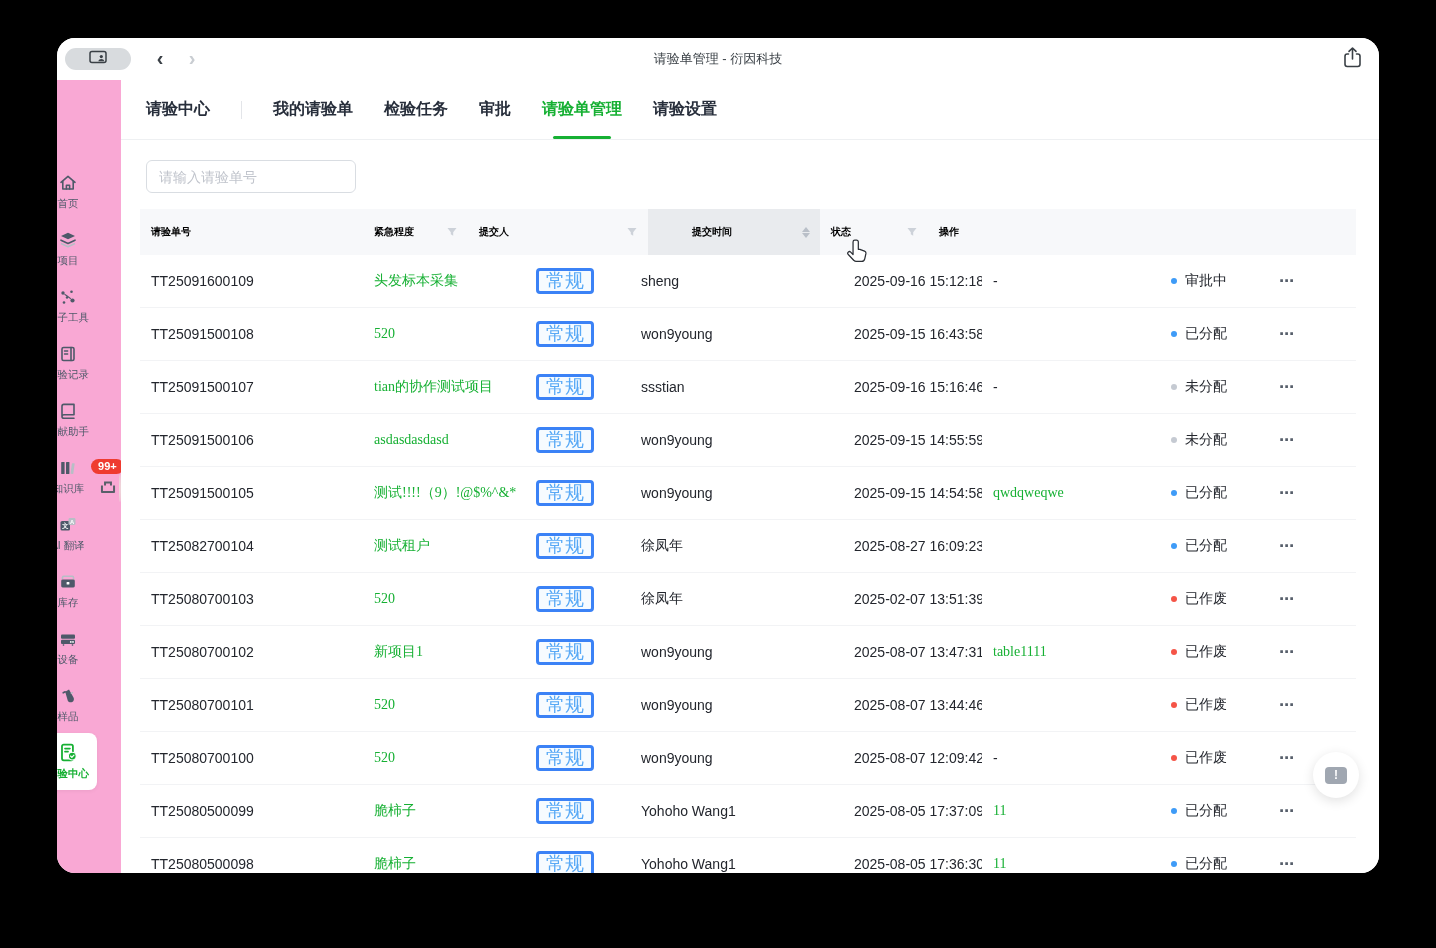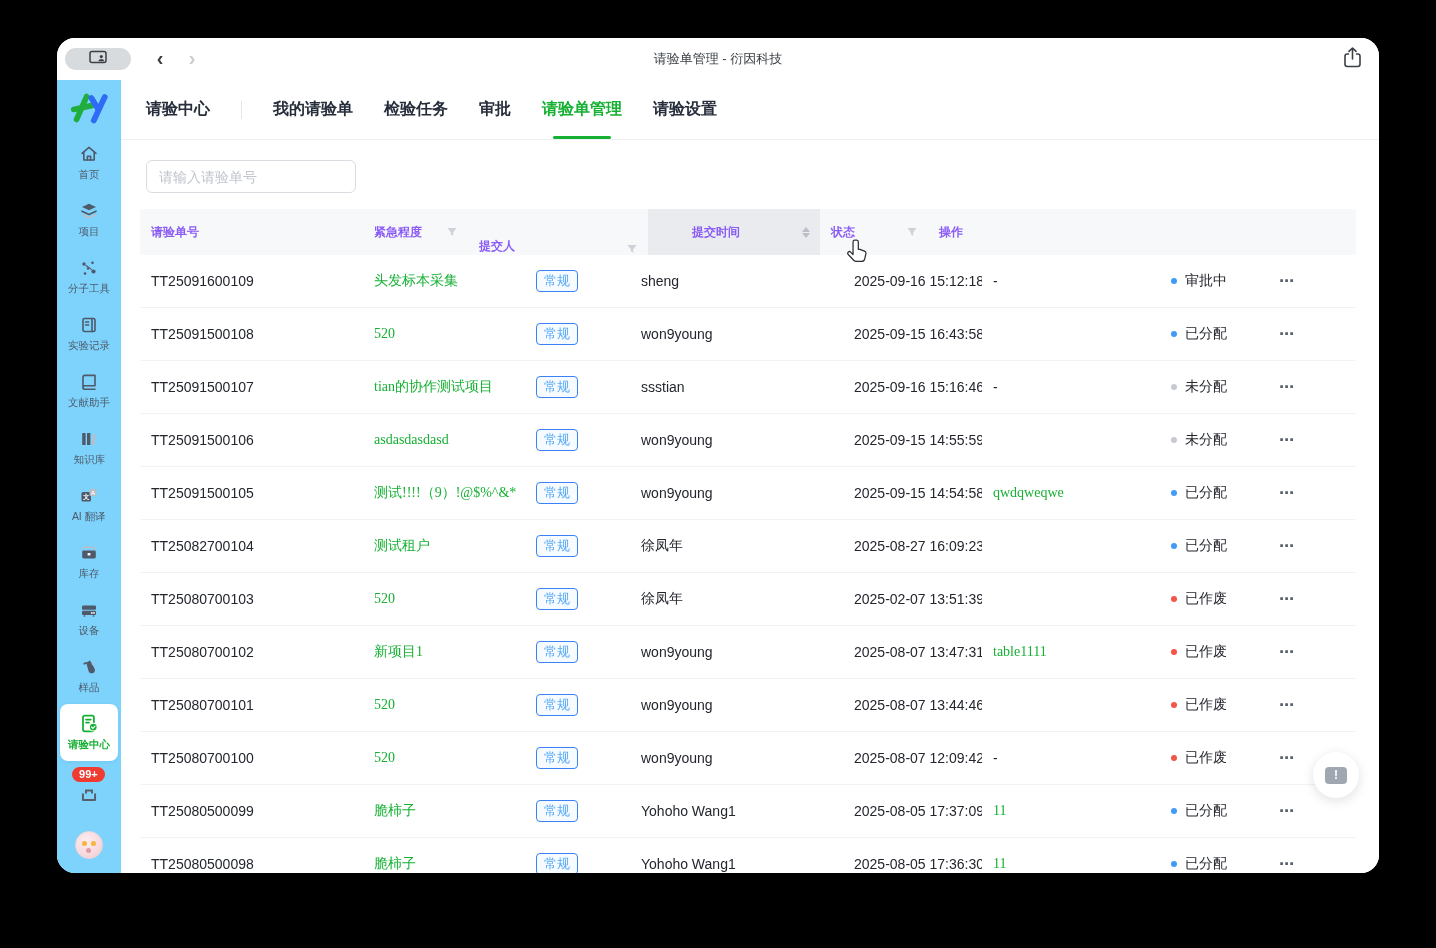--- a/index.html
+++ b/index.html
@@ -12,22 +12,22 @@
     background:#d8dbde;display:flex;align-items:center;justify-content:center;cursor:default;}
   .nav-arrows{position:absolute;left:90px;top:6px;display:flex;gap:6px;align-items:center;}
   .nav-btn{width:26px;height:28px;display:flex;align-items:center;justify-content:center;
     font-size:20px;font-weight:600;color:#3a4046;}
   .nav-btn.disabled{color:#c9cdd2;}
   .win-title{position:absolute;left:0;right:0;top:0;height:42px;display:flex;align-items:center;
     justify-content:center;font-size:13px;color:#3a4046;font-weight:500;}
   .share-btn{position:absolute;right:14px;top:8px;width:26px;height:26px;display:flex;
     align-items:center;justify-content:center;}
   
-  .sidebar{position:absolute;left:0;top:42px;bottom:0;width:64px;background:#7dd3fc;
-    display:flex;flex-direction:column;align-items:center;}
+  .sidebar{position:absolute;left:0;top:42px;bottom:0;width:64px;background:#f9a8d4;
+    display:flex;flex-direction:row;align-items:center;justify-content:flex-end;}
   .logo{margin:8px 0 6px;width:42px;height:40px;}
   .side-item{width:58px;height:57px;display:flex;flex-direction:column;align-items:center;
     justify-content:center;gap:3px;cursor:pointer;border-radius:8px;}
   .side-item .si{width:21px;height:21px;display:flex;align-items:center;justify-content:center;}
   .side-item .sl{font-size:11px;color:#4e5969;white-space:nowrap;transform:scale(.95);}
   .side-item.active{background:#fff;box-shadow:0 1px 4px rgba(0,0,0,.06);}
   .side-item.active .sl{color:#16b033;font-weight:600;}
   .bell-wrap{position:relative;margin-top:14px;width:40px;height:34px;display:flex;
     align-items:flex-end;justify-content:center;}
   .bell-badge{position:absolute;top:-8px;left:50%;transform:translateX(-52%);background:#ef3b30;
@@ -50,31 +50,31 @@
     width:58px;height:3px;border-radius:2px;background:#16b033;}
   .tab-div{width:1px;height:18px;background:#e3e5e9;}
   .search-row{padding:20px 0 0 25px;}
   .search-input{width:184px;height:31px;border:1px solid #d9dde2;border-radius:6px;
     padding:0 12px;font-size:14px;color:#23262d;outline:none;background:#fff;
     font-family:"Liberation Sans","DejaVu Sans",sans-serif;}
   .search-input::placeholder{color:#c0c4cc;}
   
   .table{margin:16px 23px 0 19px;width:1216px;}
   .thead{display:flex;background:#f7f8fa;height:46px;align-items:stretch;}
-  .th{display:flex;align-items:center;gap:8px;padding-left:11px;font-size:12px;font-weight:700;
-    color:#8b5cf6;box-sizing:border-box;}
+  .th{display:flex;align-items:center;gap:8px;padding-left:11px;font-size:10px;font-weight:700;
+    color:#000000;box-sizing:border-box;}
   .th.hovered{background:#e9ebee;}
   .trow{display:flex;height:52px;align-items:center;border-bottom:1px solid #f2f3f5;}
   .td{padding-left:11px;font-size:14px;color:#23262d;box-sizing:border-box;display:flex;
     align-items:center;gap:8px;overflow:hidden;white-space:nowrap;}
-  .col1{width:223px;}.col2{width:162px;}.col3{width:105px;}.col4{width:180px;align-items:flex-end;}
+  .col1{width:223px;}.col2{width:162px;}.col3{width:105px;}.col4{width:180px;}
   .col5{width:172px;padding-left:44px;}.col6{width:178px;}.col7{width:108px;}.col8{flex:1;}
   .link{color:#16b033;cursor:pointer;font-family:Liberation Serif, serif;}
-  .badge{display:inline-block;border:1px solid #3b82f6;background:#f6fbff;color:#58a9f6;
-    font-size:13px;line-height:20px;padding:0 7px;border-radius:4px;}
+  .badge{display:inline-block;border:3px solid #3b82f6;background:#f6fbff;color:#58a9f6;
+    font-size:19px;line-height:20px;padding:0 7px;border-radius:4px;}
   .dot{width:6px;height:6px;border-radius:50%;flex:none;}
   .dot.blue{background:#3e9bf7;}.dot.gray{background:#c5cad2;}.dot.red{background:#f55447;}
   .ellipsis{font-size:15px;letter-spacing:1px;color:#565e6a;font-weight:700;cursor:pointer;}
   .funnel,.sorter{display:flex;align-items:center;}
   .sorter{flex-direction:column;gap:1px;margin-left:auto;margin-right:10px;}
   .sorter b{width:0;height:0;border-left:4px solid transparent;border-right:4px solid transparent;}
   .sorter b.up{border-bottom:5px solid #b9bfc8;}
   .sorter b.down{border-top:5px solid #b9bfc8;}
   
   .cursor{position:absolute;left:788px;top:200px;z-index:50;pointer-events:none;}

